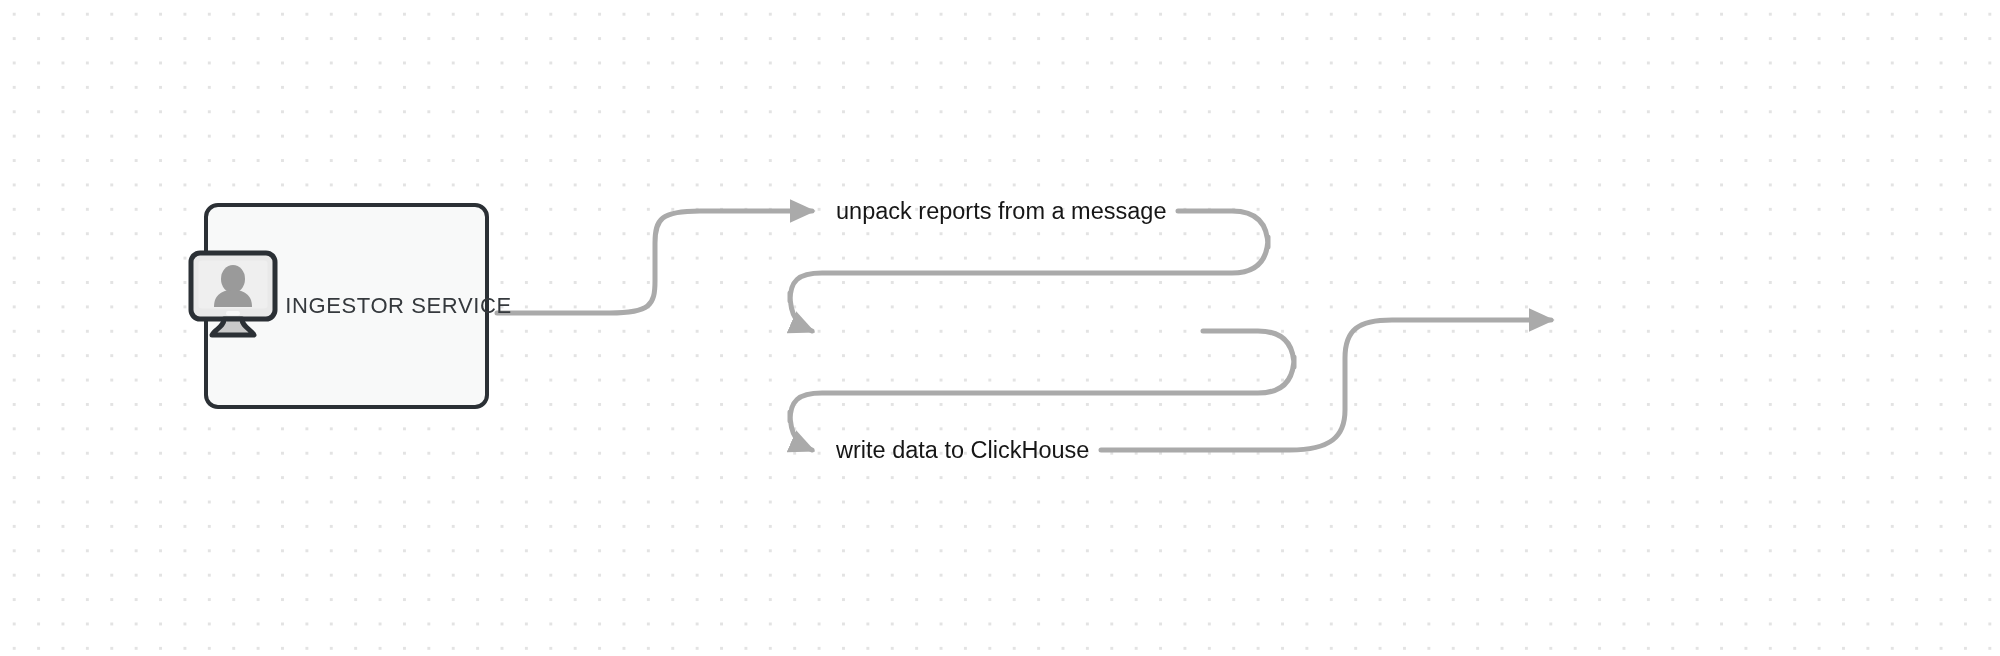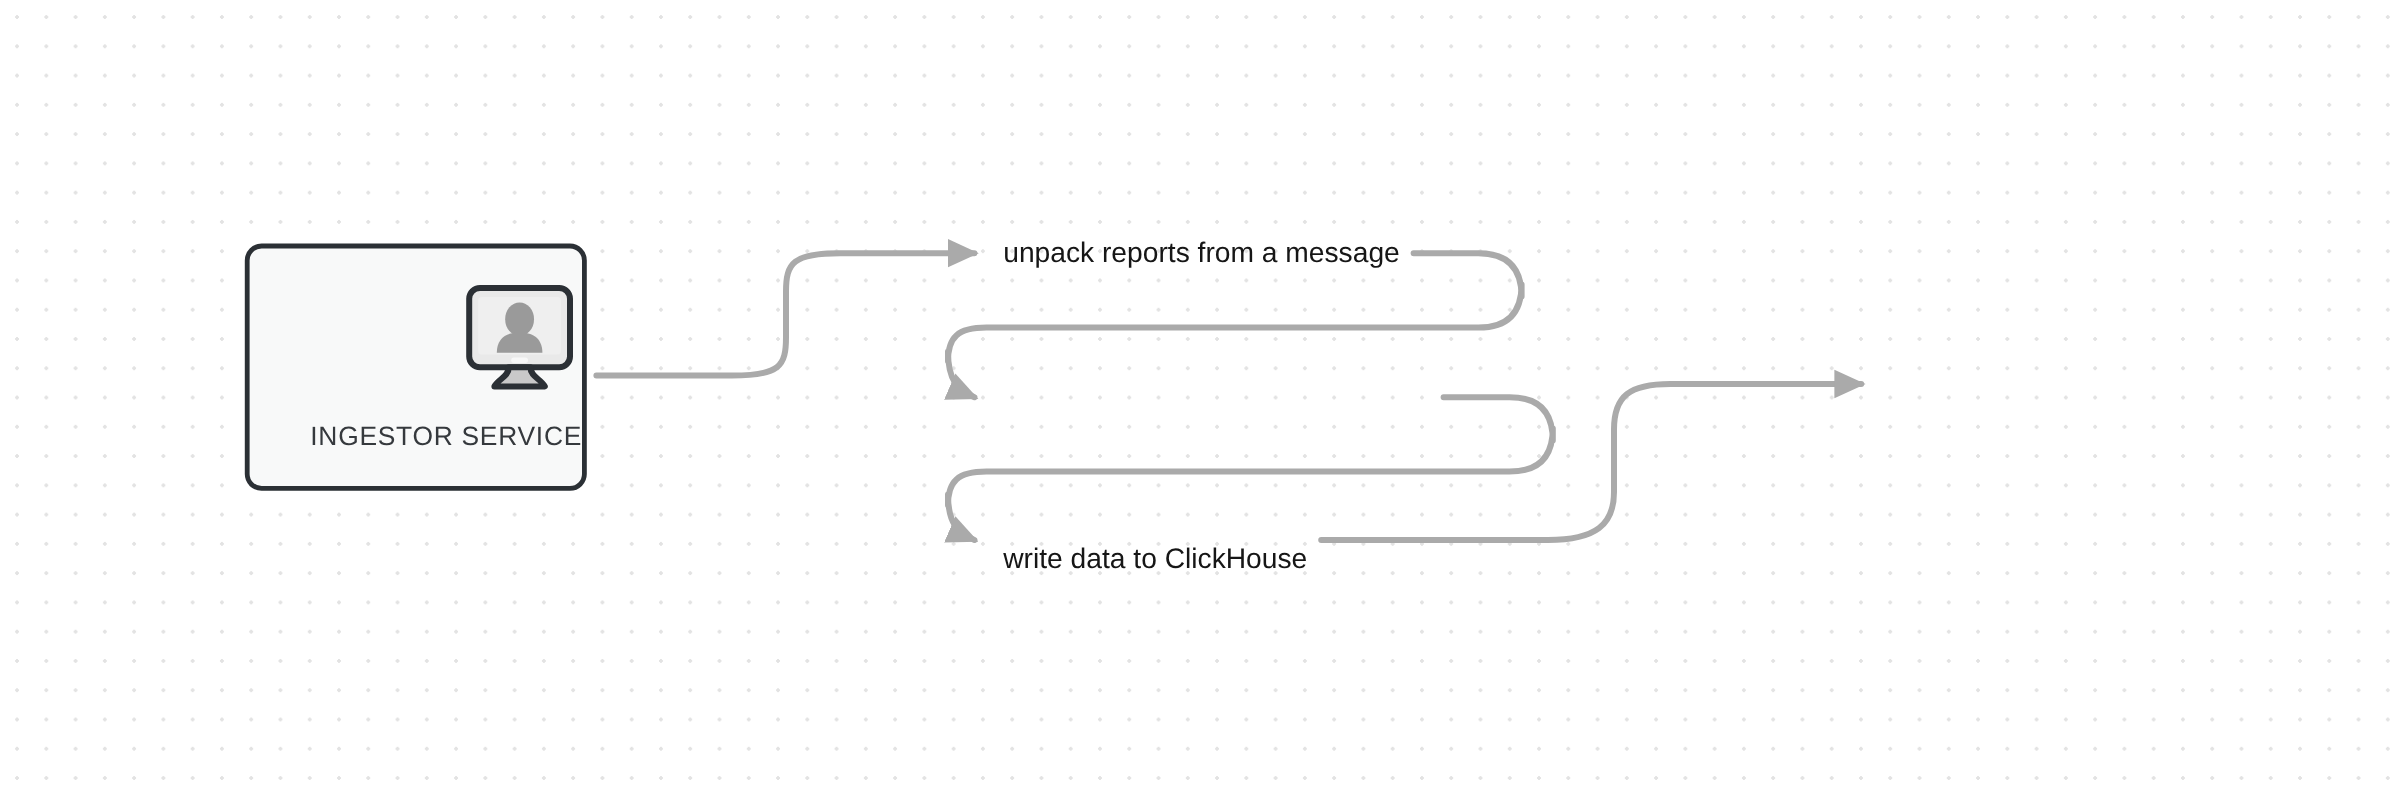--- a/index.html
+++ b/index.html
@@ -31,22 +31,22 @@
   }
 
   
   .node {
     position: absolute;
     box-sizing: border-box;
     background: #f8f9f9;
     border: 4px solid #2b3035;
     border-radius: 14px;
     display: flex;
-    flex-direction: column;
-    align-items: flex-end;
+    flex-direction: row;
+    align-items: center;
     justify-content: center;
   }
   .node-label {
     font-size: 22px;
     letter-spacing: 0.6px;
     color: #35393d;
     text-align: center;
     white-space: nowrap;
   }
 
@@ -84,21 +84,21 @@
     position: absolute;
     font-size: 23.5px;
     color: #161616;
     white-space: nowrap;
     transform: translateY(-50%);
     background: transparent;
     text-align: center;
   }
   #label-row-0 { left: 836px; top: 211px; }
   #label-row-1 { left: 836px; top: 331px; }
-  #label-row-2 { left: 836px; top: 450px; margin-top: 16px; }
+  #label-row-2 { left: 836px; top: 450px; }
 </style>
 </head>
 <body>
 
 <div id="canvas">
 
   <svg id="edges" viewBox="0 0 2000 656" width="2000" height="656" xmlns="http://www.w3.org/2000/svg">
     <defs>
       <marker id="arrowhead" viewBox="0 0 10 10" refX="8.6" refY="5" markerWidth="5.2" markerHeight="5.2" orient="auto-start-reverse">
         <path d="M 0 0.4 L 10 5 L 0 9.6 z" fill="#aaaaaa"></path>

